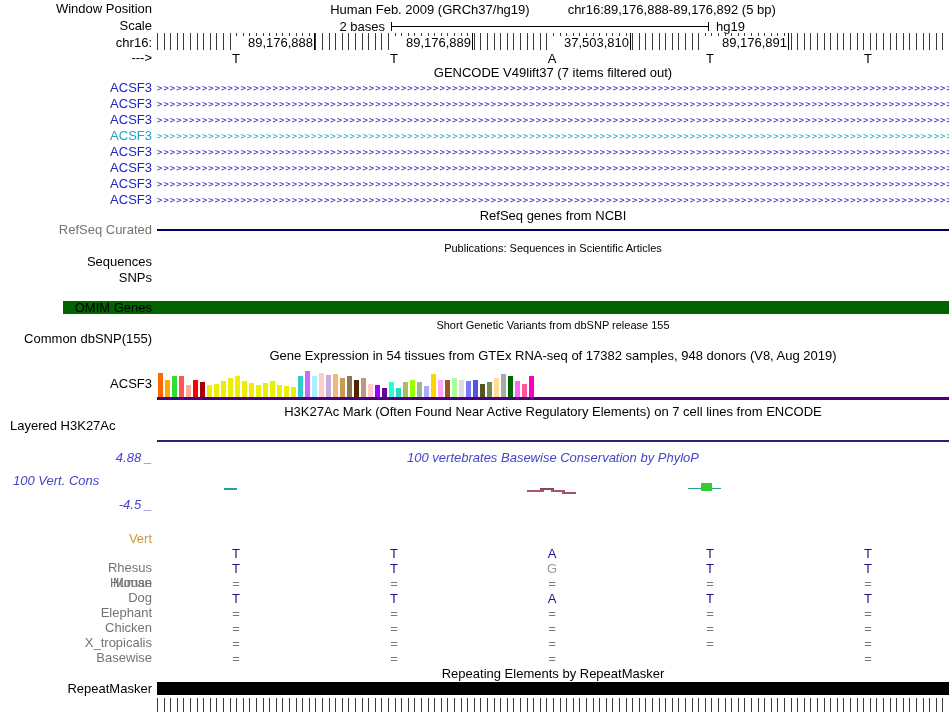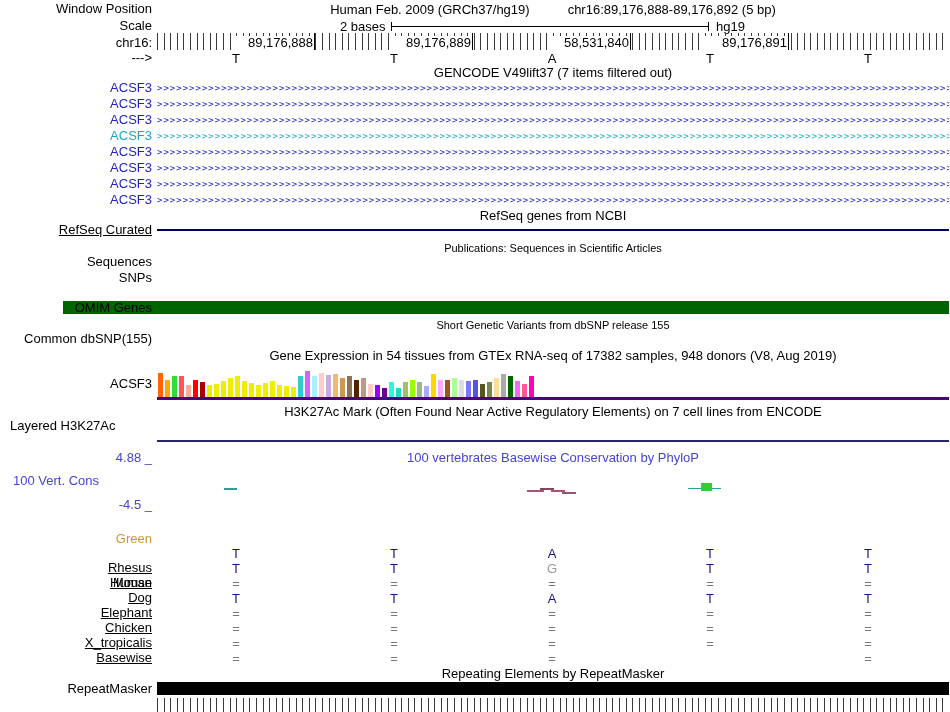--- a/index.html
+++ b/index.html
@@ -3,22 +3,22 @@
 <meta charset="utf-8">
 <style>
   html,body{margin:0;padding:0;background:#fff;}
   #browser{position:relative;width:950px;height:712px;background:#fff;
     font-family:"Liberation Sans","DejaVu Sans",sans-serif;font-size:13px;color:#000;overflow:hidden;}
   .abs{position:absolute;}
   .slabel{position:absolute;left:0;width:152px;text-align:right;white-space:nowrap;line-height:14px;}
   .slabel-left{position:absolute;white-space:nowrap;line-height:14px;}
   .ctitle{position:absolute;left:157px;width:792px;text-align:center;white-space:nowrap;line-height:14px;}
   .small{font-size:11px;}
-  .navy{color:#000000;text-decoration:underline;}
-  .phylop-c{color:#4545cc;}
+  .navy{color:#737373;}
+  .phylop-c{color:#4545cc;font-style:italic;}
   .orange{color:#CC9933;}
   .green-t{color:#006400;}
   .tickstrip{position:absolute;left:157px;width:792px;
     background:repeating-linear-gradient(90deg,#3a3a3a 0px,#3a3a3a 1px,transparent 1px,transparent 6.6px);}
   .btick{position:absolute;top:33px;width:1px;height:17px;background:#000;}
   .coord{position:absolute;top:36px;width:82px;text-align:right;background:#fff;line-height:14px;}
   .scalebar{position:absolute;border-left:1px solid #000;border-right:1px solid #000;}
   .scalebar::before{content:"";position:absolute;left:0;right:0;top:4px;height:1px;background:#000;}
   .seq-base,.mz-base{position:absolute;width:16px;text-align:center;line-height:15px;}
   .gene-row{position:absolute;left:157px;width:792px;height:16px;line-height:16px;overflow:hidden;
@@ -31,33 +31,33 @@
 <body>
 
 <div id="browser">
 
   <div class="slabel" style="top:2px">Window Position</div>
   <div class="abs" style="left:157px;top:2px;width:792px;text-align:center;white-space:nowrap">
     <span>Human Feb. 2009 (GRCh37/hg19)</span><span style="display:inline-block;width:38px"></span><span>chr16:89,176,888-89,176,892 (5 bp)</span>
   </div>
 
   <div class="slabel" style="top:19px">Scale</div>
-  <div class="abs" style="left:340px;top:19px;width:57px;text-align:left">2 bases</div>
+  <div class="abs" style="left:328px;top:19px;width:57px;text-align:right">2 bases</div>
   <div class="scalebar" style="left:391px;top:22px;width:316px;height:9px"></div>
   <div class="abs" style="left:716px;top:19px">hg19</div>
 
   <div class="slabel" style="top:36px">chr16:</div>
   <div class="tickstrip" style="top:33px;height:17px"></div>
   <div class="btick" style="left:314px"></div>
   <div class="btick" style="left:472px"></div>
   <div class="btick" style="left:630px"></div>
   <div class="btick" style="left:788px"></div>
   <div class="coord" style="left:231px">89,176,888</div>
   <div class="coord" style="left:389px">89,176,889</div>
-  <div class="coord" style="left:547px">58,531,840</div>
+  <div class="coord" style="left:547px">37,503,810</div>
   <div class="coord" style="left:705px">89,176,891</div>
 
   <div class="slabel" style="top:51px">---&gt;</div>
   <div class="abs" style="left:157px;top:51px;width:792px;height:15px">
       <span class="seq-base" style="left: 71px;">T</span>
       <span class="seq-base" style="left: 229px;">T</span>
       <span class="seq-base" style="left: 387px;">A</span>
       <span class="seq-base" style="left: 545px;">T</span>
       <span class="seq-base" style="left: 703px;">T</span>
     </div>
@@ -165,21 +165,21 @@
       <div style="position: absolute; left: 224px; top: 488px; width: 13px; height: 2px; background: rgb(42, 161, 152);"></div>
       <div style="position: absolute; left: 527px; top: 490px; width: 17px; height: 2px; background: rgb(170, 85, 119);"></div>
       <div style="position: absolute; left: 540px; top: 488px; width: 14px; height: 2px; background: rgb(136, 68, 102);"></div>
       <div style="position: absolute; left: 551px; top: 490px; width: 14px; height: 2px; background: rgb(170, 85, 119);"></div>
       <div style="position: absolute; left: 562px; top: 492px; width: 14px; height: 2px; background: rgb(153, 85, 102);"></div>
       <div style="position: absolute; left: 688px; top: 488px; width: 33px; height: 1px; background: rgb(42, 161, 152);"></div>
       <div style="position: absolute; left: 701px; top: 483px; width: 11px; height: 8px; background: rgb(51, 204, 51);"></div>
     </div>
   <div class="slabel phylop-c" style="top:498px">-4.5 _</div>
 
-  <div class="slabel orange" style="top:532px">Green</div>
+  <div class="slabel orange" style="top:532px">Vert</div>
 
   <div class="slabel navy" style="top:576px">Human</div>
   <div class="mz-row" style="top:546px">
       <span class="mz-base" style="left: 71px; color: rgb(20, 20, 140);">T</span>
       <span class="mz-base" style="left: 229px; color: rgb(20, 20, 140);">T</span>
       <span class="mz-base" style="left: 387px; color: rgb(20, 20, 140);">A</span>
       <span class="mz-base" style="left: 545px; color: rgb(20, 20, 140);">T</span>
       <span class="mz-base" style="left: 703px; color: rgb(20, 20, 140);">T</span>
     </div>
   <div class="slabel navy" style="top:561px">Rhesus</div>

